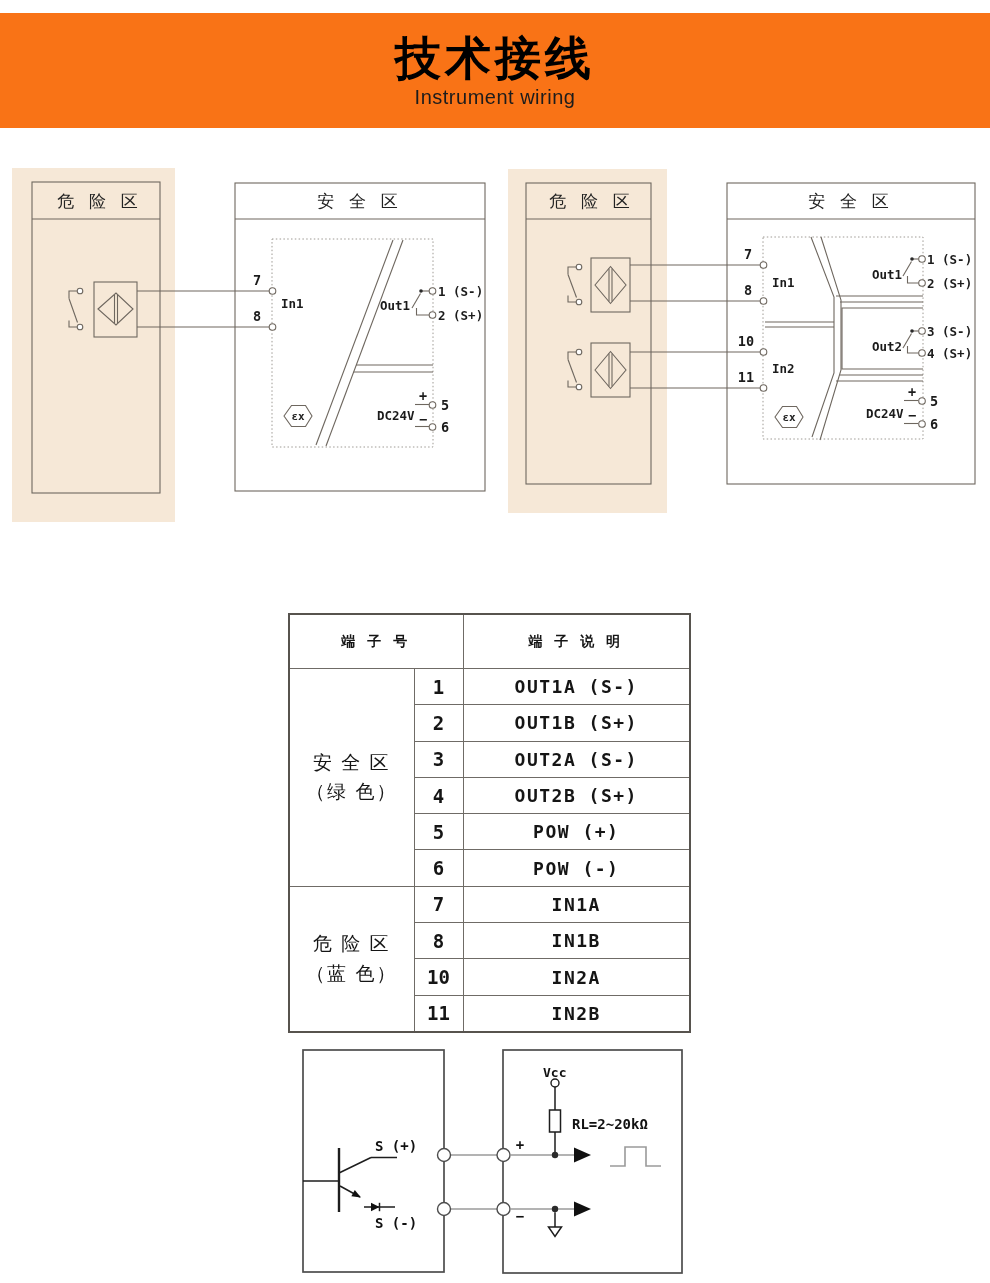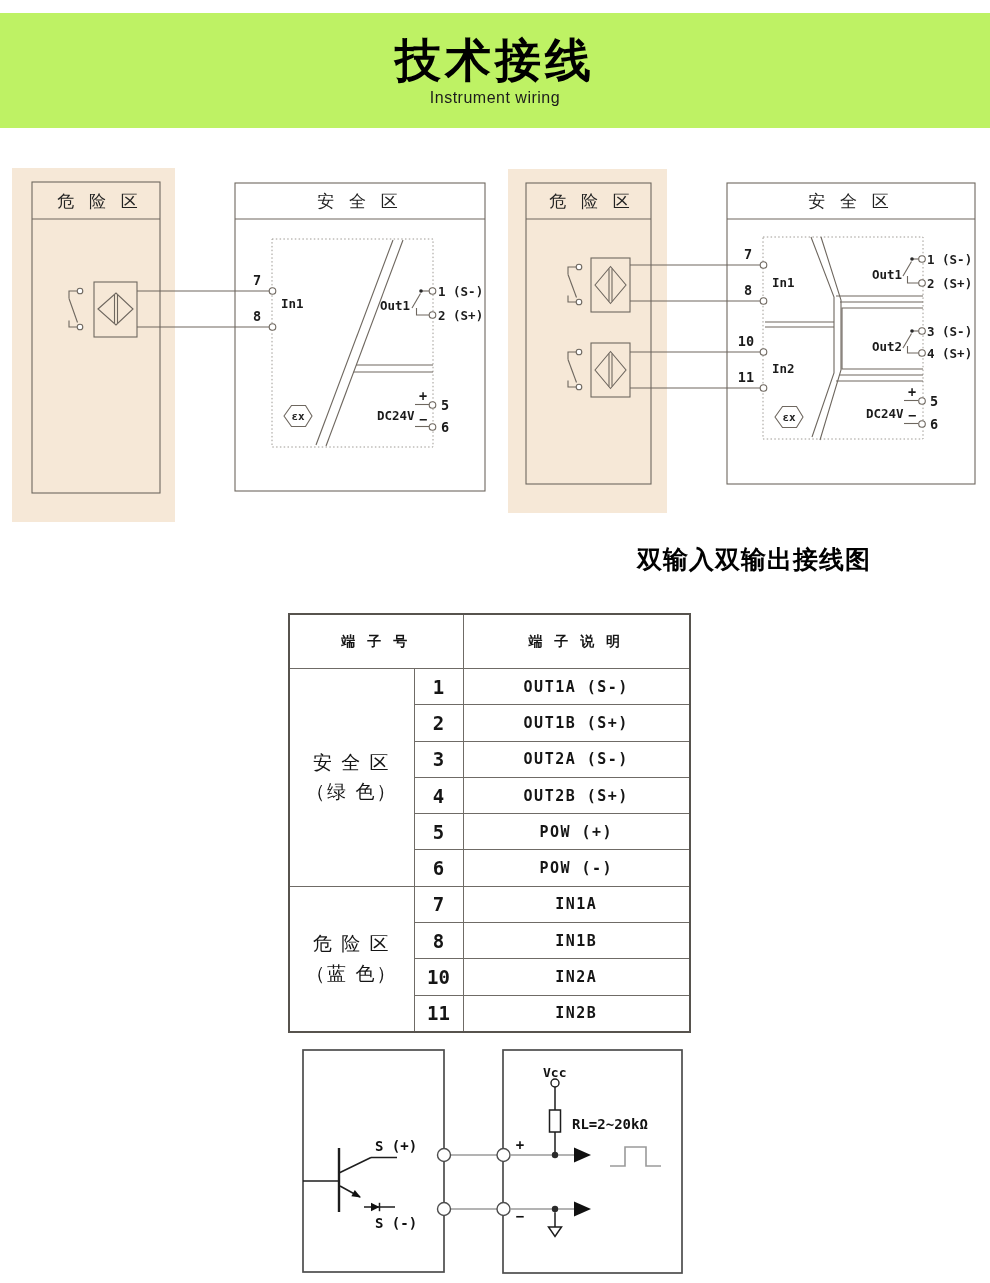--- a/index.html
+++ b/index.html
@@ -1,22 +1,22 @@
 <!DOCTYPE html>
 <html><head>
 <meta charset="utf-8">
 <style>
   html,body{margin:0;padding:0;background:#fff;}
   #page{position:relative;width:990px;height:1283px;background:#ffffff;overflow:hidden;
         font-family:"Liberation Sans",sans-serif;}
   
-  .banner{position:absolute;left:0;top:13px;width:990px;height:115px;background:#bef264;
+  .banner{position:absolute;left:0;top:13px;width:990px;height:115px;background:#f97316;
           display:flex;flex-direction:column;align-items:center;justify-content:center;}
   .banner .title{font-size:46px;font-weight:bold;color:#000;letter-spacing:4px;line-height:1.15;}
-  .banner .subtitle{font-size:16px;color:#1c1c1c;letter-spacing:.5px;margin-top:2px;}
+  .banner .subtitle{font-size:20px;color:#1c1c1c;letter-spacing:.5px;margin-top:2px;}
   
   .caption{position:absolute;top:543px;width:240px;text-align:center;font-size:25px;
            font-weight:bold;color:#000;letter-spacing:1px;white-space:nowrap;}
   #cap-single{left:160px;}
   #cap-dual{left:634px;}
   
   svg{position:absolute;overflow:visible;}
   .ln{stroke:#6e675f;stroke-width:1.1;fill:none;}
   .beige{fill:#f6e8d7;}
   .dotted{stroke:#9e9a94;stroke-width:1;fill:none;stroke-dasharray:1.5 2.3;}
@@ -36,21 +36,21 @@
   .termbig{fill:#fff;stroke:#4d4d4d;stroke-width:1.4;}
   
   .tablewrap{position:absolute;left:288px;top:613px;}
   table.term-table{border-collapse:collapse;table-layout:fixed;width:401px;
                    border:2px solid #57534e;}
   table.term-table th,table.term-table td{border:1px solid #6f6b66;padding:0;color:#151515;}
   th.hdr{height:53px;font-size:14px;font-weight:600;letter-spacing:4px;text-align:center;}
   td.cell-num{height:35.3px;text-align:center;font-family:"DejaVu Sans Mono",monospace;
               font-weight:bold;font-size:19px;}
   td.cell-desc{text-align:center;font-family:"DejaVu Sans Mono",monospace;font-weight:bold;
-               font-size:15px;letter-spacing:1.5px;}
+               font-size:18px;letter-spacing:1.5px;}
   td.cell-zone{text-align:center;font-size:19px;letter-spacing:2px;line-height:1.55;}
 </style>
 </head>
 <body>
 
 <div id="page">
 
   <div class="banner">
     <div class="title">技术接线</div>
     <div class="subtitle">Instrument wiring</div>
@@ -228,21 +228,20 @@
       <circle class="term" cx="432" cy="264" r="3.3"></circle>
       <text class="lblnum" x="440" y="268.5">6</text>
 
       <g>
         <polygon class="ln" points="285,257 292.5,246.5 306.5,246.5 313,257 306.5,267.5 292.5,267.5"></polygon>
         <text class="exlbl" x="299" y="261" text-anchor="middle">εx</text>
       </g>
     </g>
   </svg>
 
-  <div class="caption" id="cap-dual">双输入双输出接线图</div>
 
   <div class="tablewrap">
     <table class="term-table">
       <colgroup>
           <col style="width:125px">
           <col style="width:49px">
           <col style="width:227px">
         </colgroup>
       <thead>
         <tr>

